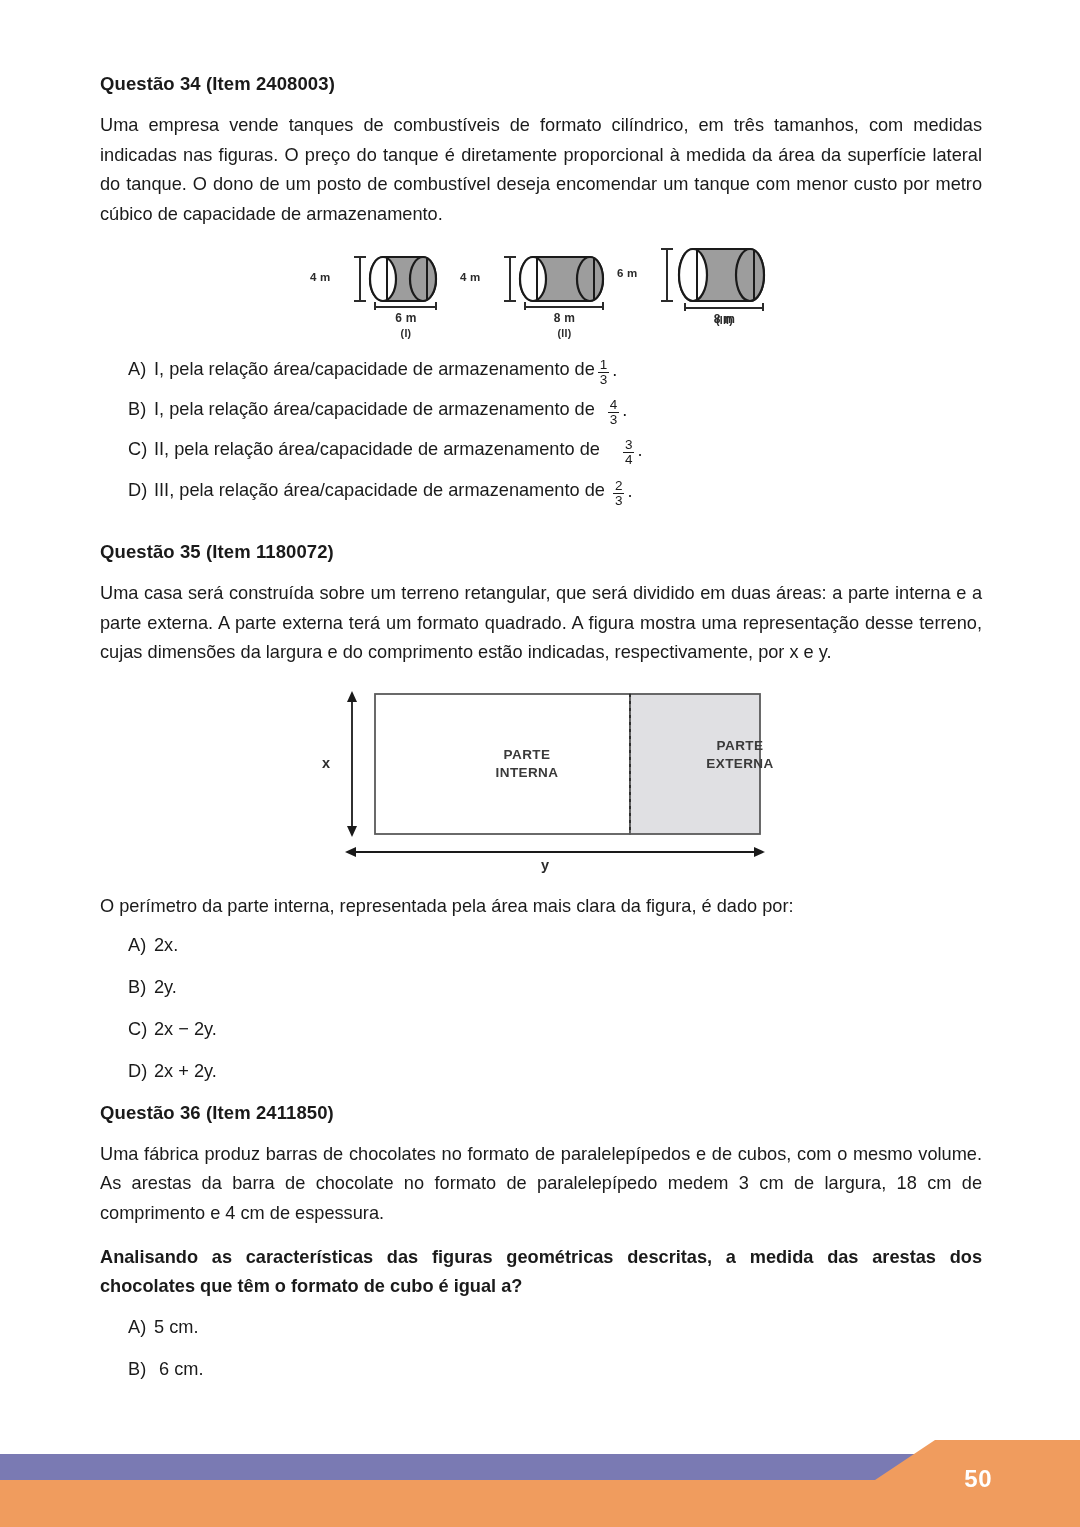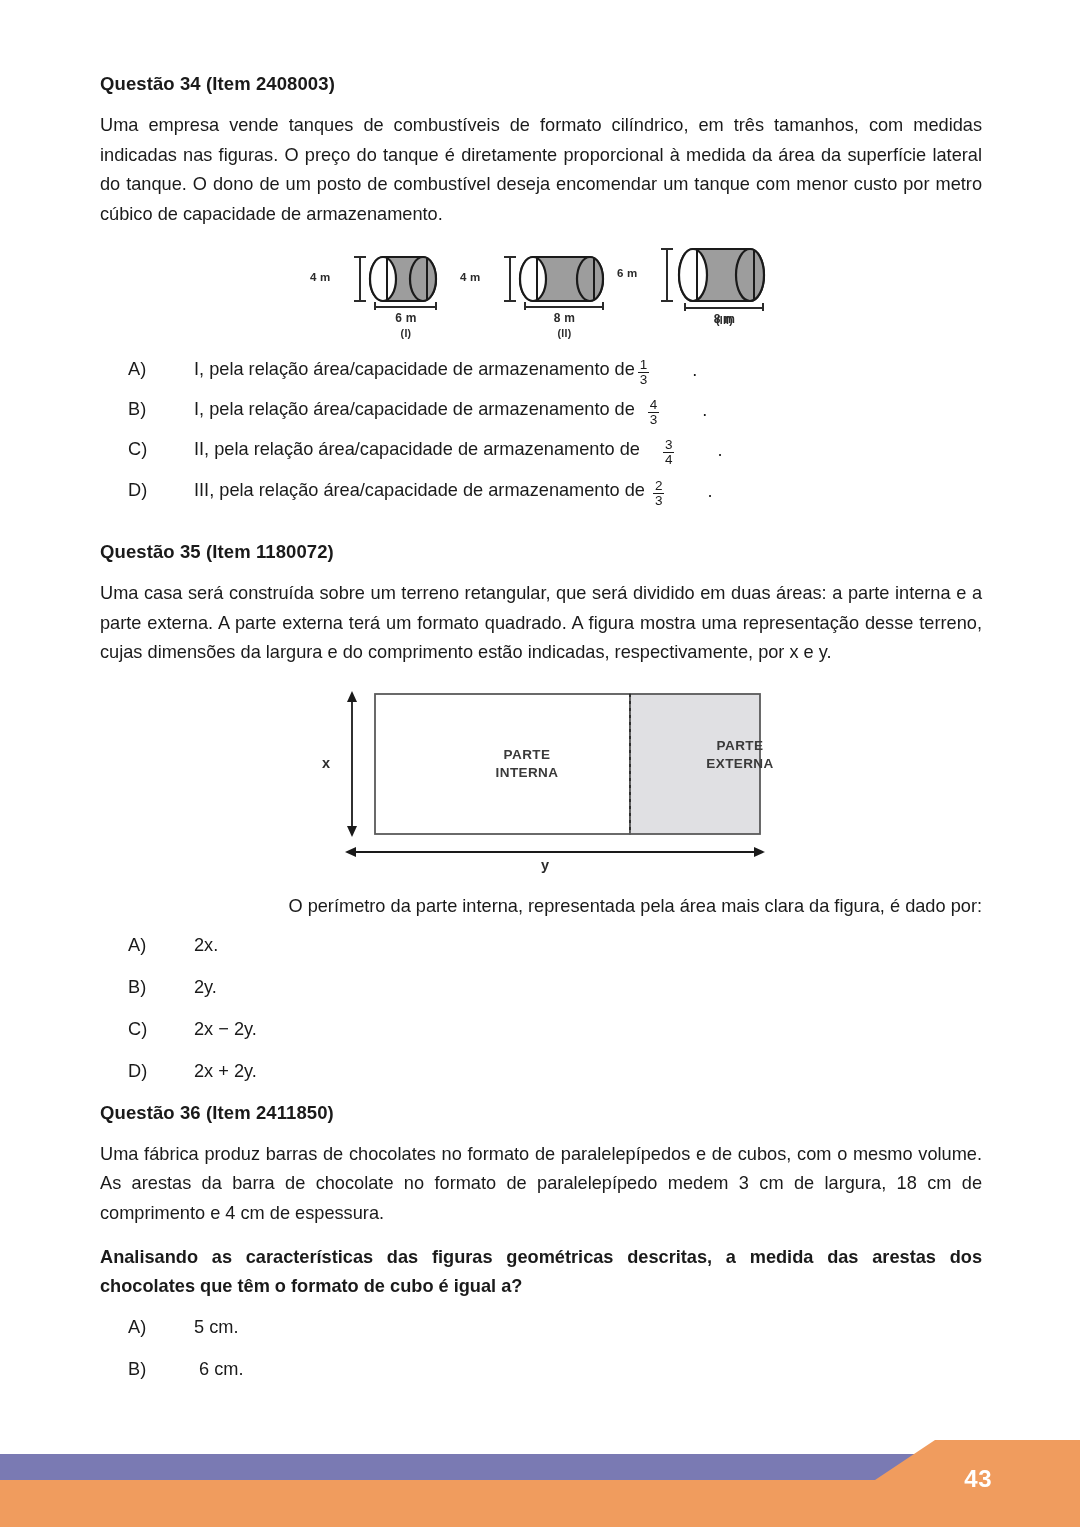--- a/index.html
+++ b/index.html
@@ -57,21 +57,21 @@
     display: flex;
     align-items: flex-start;
     margin-left: 28px;
     margin-bottom: 11px;
     min-height: 26px;
   }
   .opt .lbl {
     min-width: 26px;
     flex: 0 0 auto;
   }
-  .opt .txt { flex: 0 0 auto; margin-left: 40px; }
+  .opt .txt { flex: 0 0 auto; }
 
   
   .frac {
     display: inline-flex;
     flex-direction: column;
     align-items: center;
     vertical-align: middle;
     font-size: 13.5px;
     line-height: 1.05;
     position: relative;
@@ -295,21 +295,21 @@
         <span>INTERNA</span>
       </div>
       <div class="terr-label" style="left:565px; top:55px; width:150px;">
         <span>PARTE</span><br>
         <span>EXTERNA</span>
       </div>
       <span class="axis-letter" style="left:222px; top:73px;">x</span>
       <span class="axis-letter" style="left:441px; top:175px;">y</span>
     </div>
 
-    <p class="para nojust" style="margin-top:6px;text-align:right;">O perímetro da parte interna, representada pela área mais clara da figura, é dado por:</p>
+    <p class="para nojust" style="margin-top:6px;">O perímetro da parte interna, representada pela área mais clara da figura, é dado por:</p>
 
     <ul class="opts" style="margin-top:10px;">
       <li class="opt" style="margin-bottom:15px;">
         <span class="lbl">A)</span>
         <span class="txt">2x.</span>
       </li>
       <li class="opt" style="margin-bottom:15px;">
         <span class="lbl">B)</span>
         <span class="txt">2y.</span>
       </li>
@@ -340,15 +340,15 @@
 
   </div>
 
   <div class="footer">
     <svg width="1080" height="100" viewBox="0 0 1080 100">
 
       <rect x="0" y="27" width="1080" height="26" fill="#7a7ab3"></rect>
 
       <polygon points="0,53 875,53 935,13 1080,13 1080,100 0,100" fill="#f09c5e"></polygon>
     </svg>
-    <span class="page-num">43</span>
+    <span class="page-num">50</span>
   </div>
 </div>
 
 </body></html>

